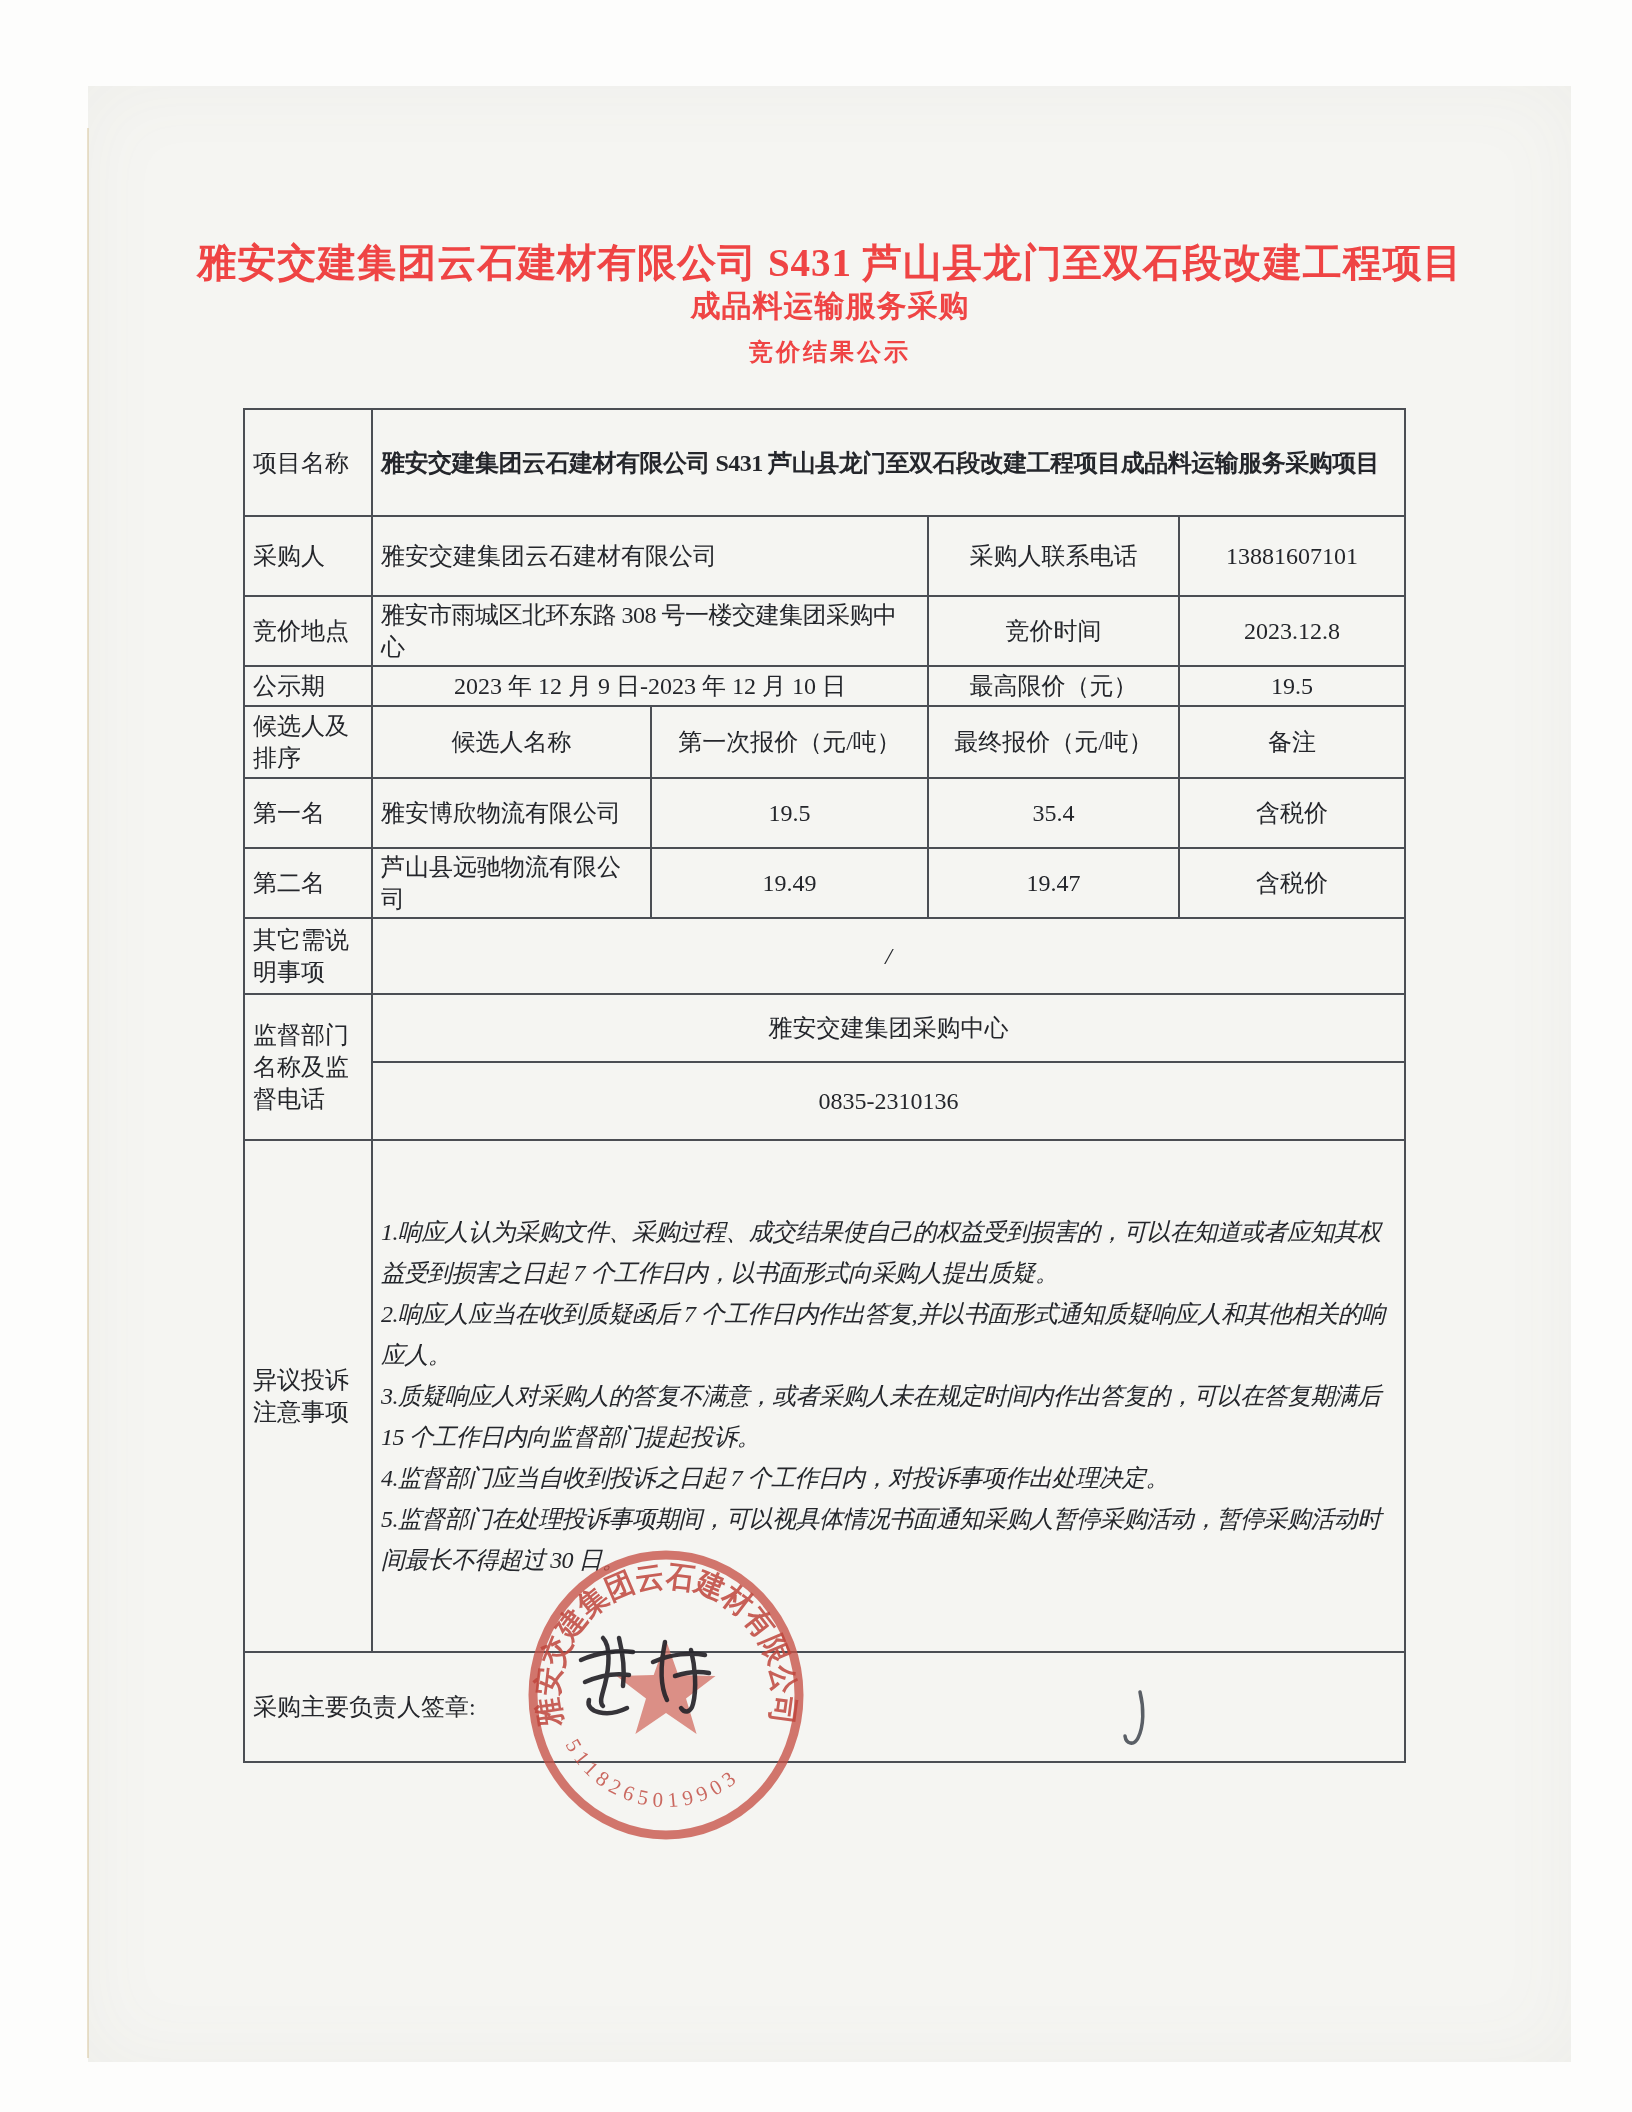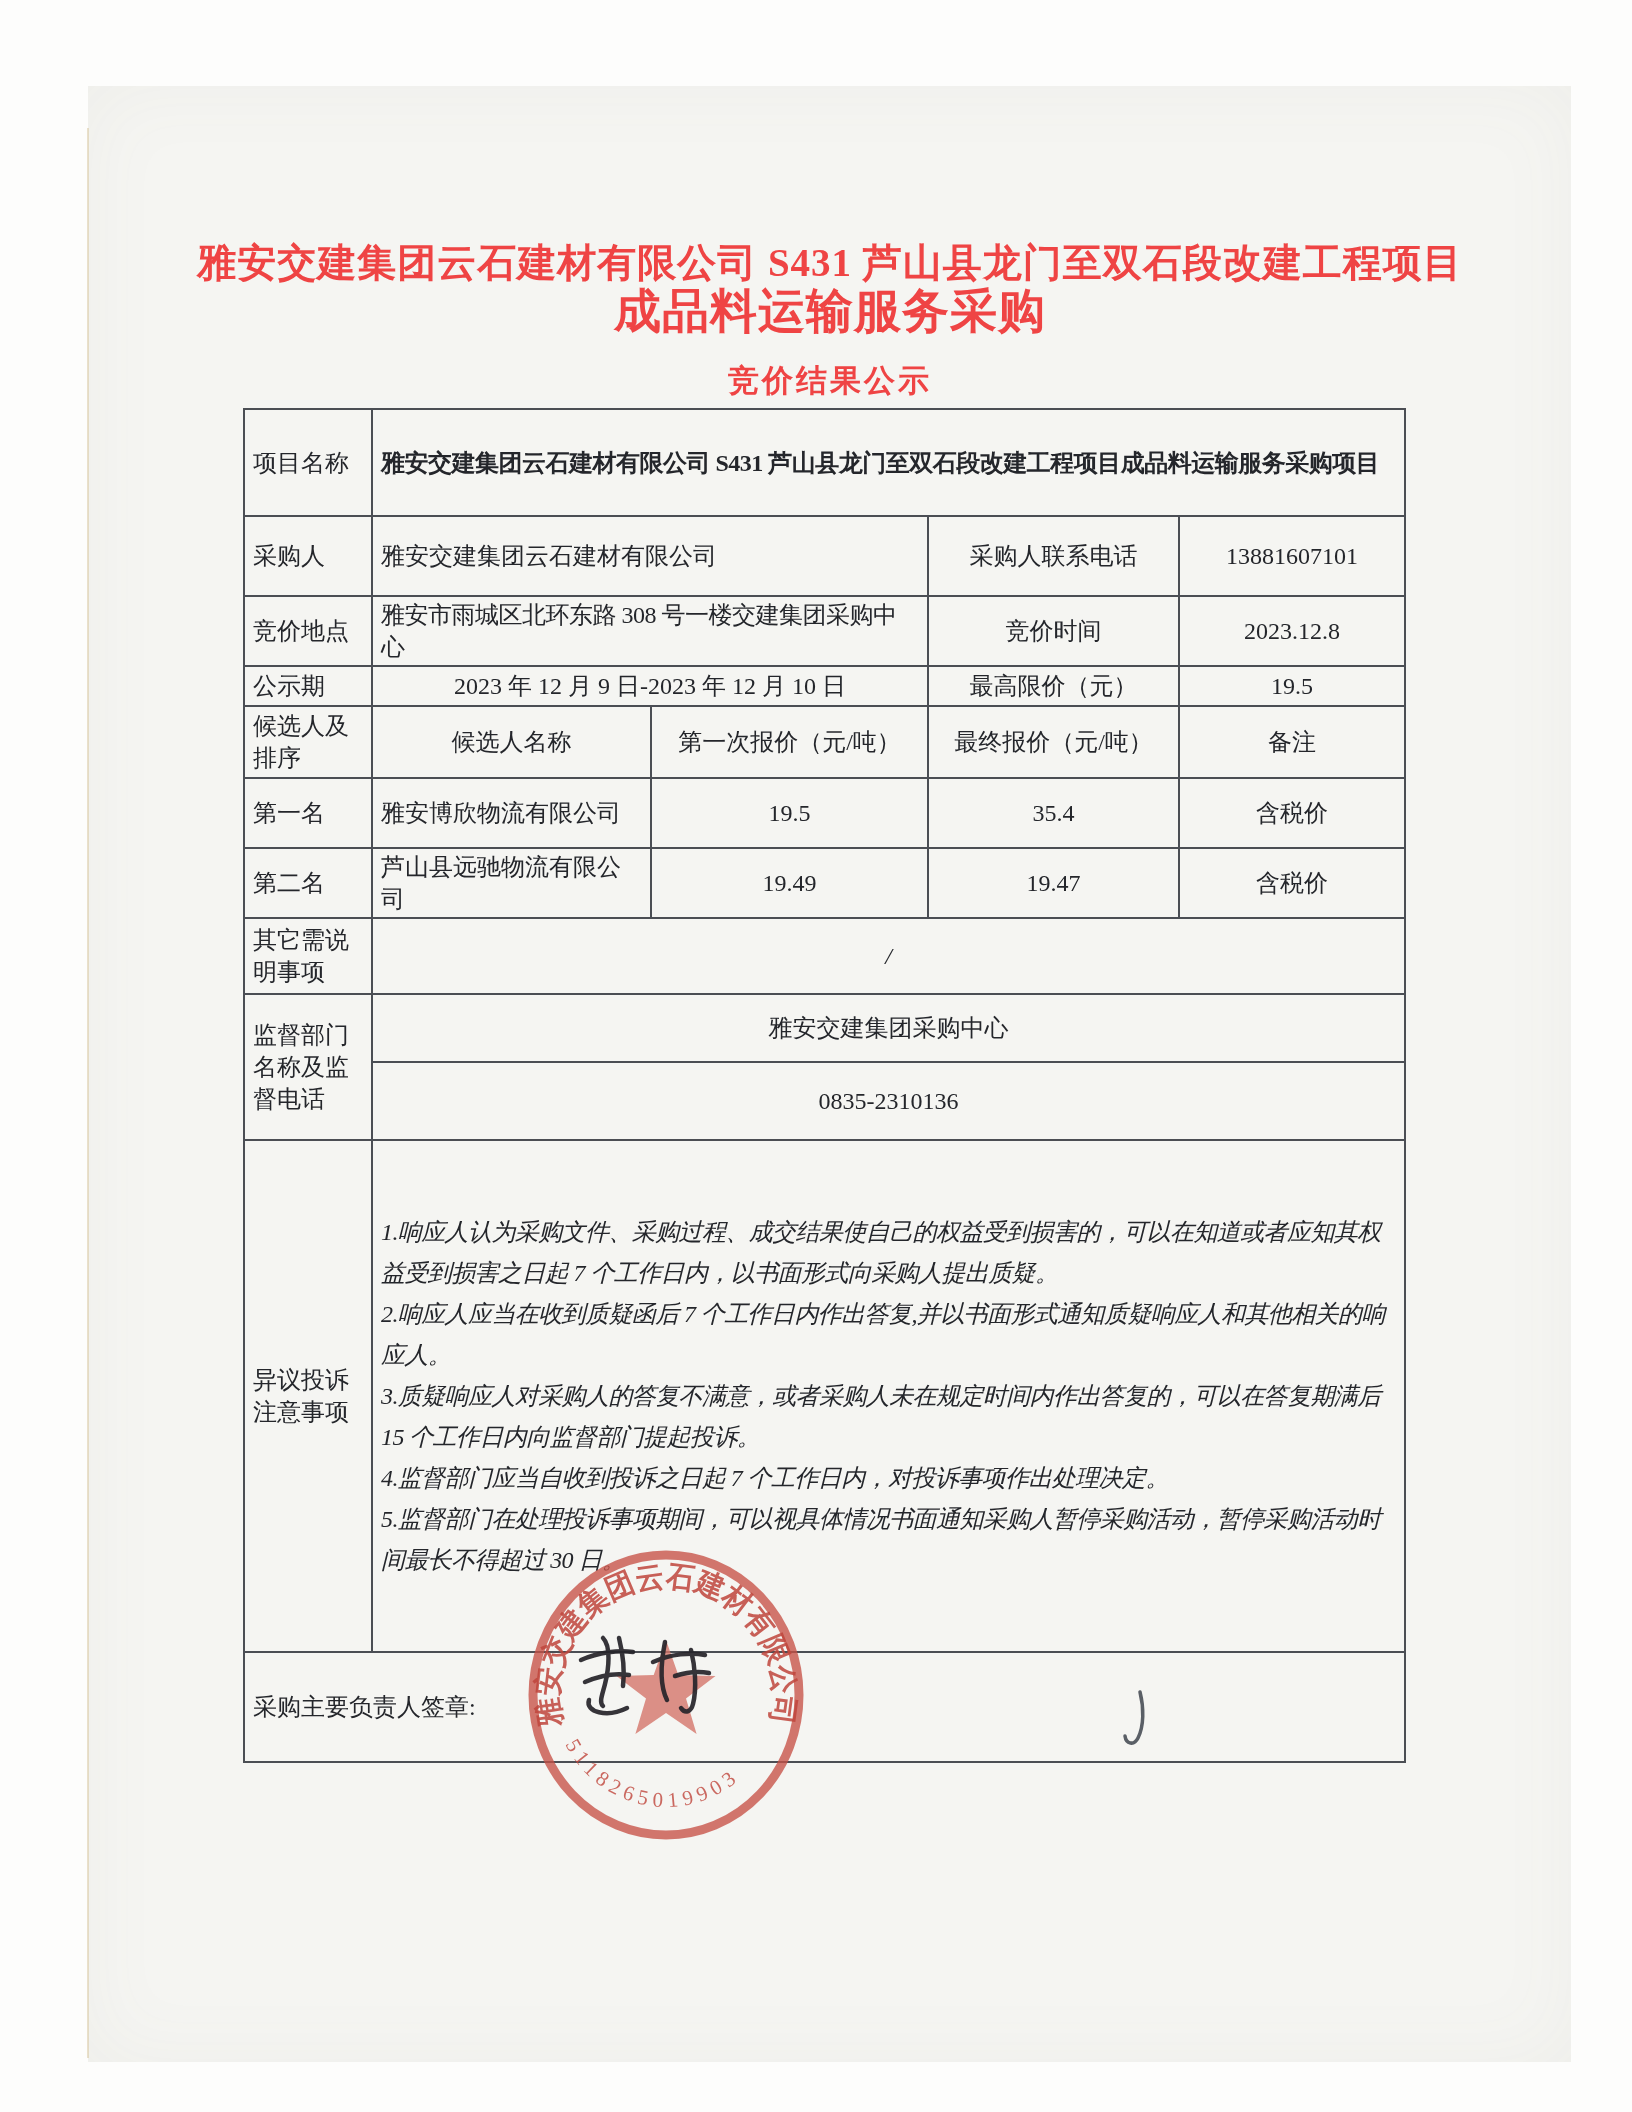--- a/index.html
+++ b/index.html
@@ -18,22 +18,22 @@
   }
   .paper-edge-left {
     position:absolute; left:87px; top:128px; width:2px; height:1930px;
     background:#d8c9a2; opacity:.55;
   }
   .title-line {
     position:absolute; left:90px; width:1480px; text-align:center;
     font-weight:bold; color:#ef4444; letter-spacing:1px;
   }
   .title1 { top:236px; font-size:39px; }
-  .title2 { top:280px; font-size:47px; }
-  .subtitle { top:360px; font-size:31px; letter-spacing:3px; }
+  .title2 { top:286px; font-size:30px; }
+  .subtitle { top:336px; font-size:24px; letter-spacing:3px; }
 
   table.doc {
     position:absolute; left:243px; top:408px; width:1161px;
     border-collapse:collapse; table-layout:fixed;
   }
   table.doc td {
     border:2px solid #4b4e54;
     font-size:24px;
     vertical-align:middle;
     padding:2px 8px;

